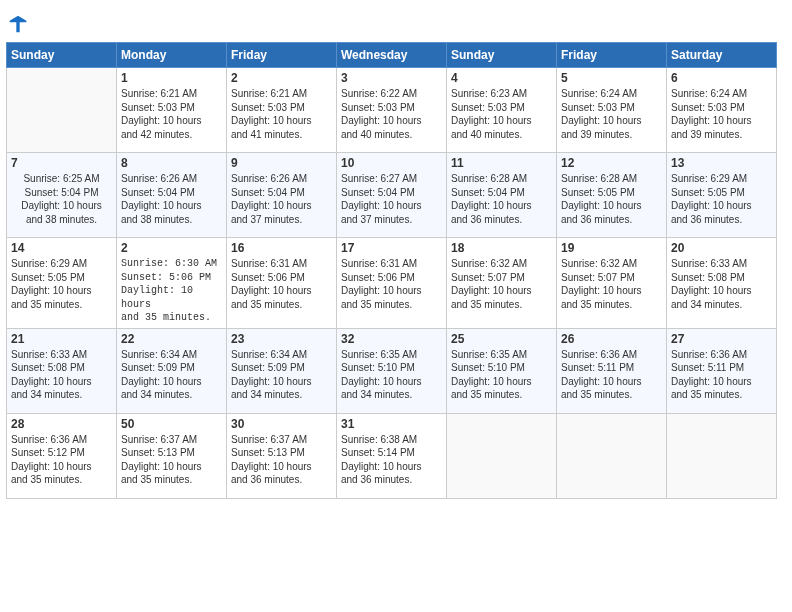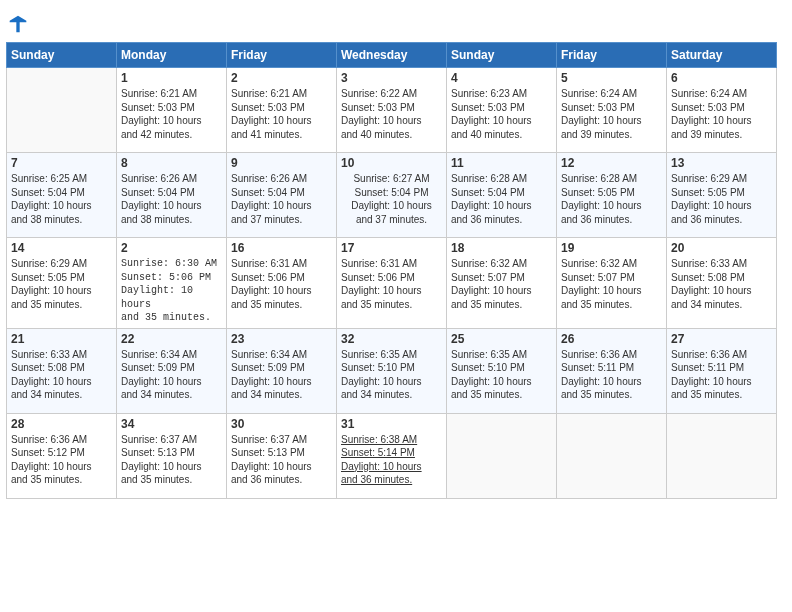--- a/index.html
+++ b/index.html
@@ -169,42 +169,42 @@
             <span class="day-num">6</span>
             <div class="cell-info" style="white-space: pre-line;">Sunrise: 6:24 AM
 Sunset: 5:03 PM
 Daylight: 10 hours
 and 39 minutes.</div>
           </td>
         </tr>
         <tr>
           <td>
             <span class="day-num">7</span>
-            <div class="cell-info" style="white-space: pre-line;">Sunrise: 6:25 AM
+            <div class="cell-info" style="white-space: pre-line; text-align: center;">Sunrise: 6:25 AM
 Sunset: 5:04 PM
 Daylight: 10 hours
 and 38 minutes.</div>
           </td>
           <td>
             <span class="day-num">8</span>
             <div class="cell-info" style="white-space: pre-line;">Sunrise: 6:26 AM
 Sunset: 5:04 PM
 Daylight: 10 hours
 and 38 minutes.</div>
           </td>
           <td>
             <span class="day-num">9</span>
             <div class="cell-info" style="white-space: pre-line;">Sunrise: 6:26 AM
 Sunset: 5:04 PM
 Daylight: 10 hours
 and 37 minutes.</div>
           </td>
           <td>
             <span class="day-num">10</span>
-            <div class="cell-info" style="white-space: pre-line; text-align: center;">Sunrise: 6:27 AM
+            <div class="cell-info" style="white-space: pre-line;">Sunrise: 6:27 AM
 Sunset: 5:04 PM
 Daylight: 10 hours
 and 37 minutes.</div>
           </td>
           <td>
             <span class="day-num">11</span>
             <div class="cell-info" style="white-space: pre-line;">Sunrise: 6:28 AM
 Sunset: 5:04 PM
 Daylight: 10 hours
 and 36 minutes.</div>
@@ -328,36 +328,36 @@
         </tr>
         <tr>
           <td>
             <span class="day-num">28</span>
             <div class="cell-info" style="white-space: pre-line;">Sunrise: 6:36 AM
 Sunset: 5:12 PM
 Daylight: 10 hours
 and 35 minutes.</div>
           </td>
           <td>
-            <span class="day-num">34</span>
+            <span class="day-num">50</span>
             <div class="cell-info" style="white-space: pre-line;">Sunrise: 6:37 AM
 Sunset: 5:13 PM
 Daylight: 10 hours
 and 35 minutes.</div>
           </td>
           <td>
             <span class="day-num">30</span>
             <div class="cell-info" style="white-space: pre-line;">Sunrise: 6:37 AM
 Sunset: 5:13 PM
 Daylight: 10 hours
 and 36 minutes.</div>
           </td>
           <td>
             <span class="day-num">31</span>
-            <div class="cell-info" style="white-space: pre-line; text-decoration: underline;">Sunrise: 6:38 AM
+            <div class="cell-info" style="white-space: pre-line;">Sunrise: 6:38 AM
 Sunset: 5:14 PM
 Daylight: 10 hours
 and 36 minutes.</div>
           </td>
           <td class="empty"></td>
           <td class="empty"></td>
           <td class="empty"></td>
         </tr>
       </tbody>
   </table>

